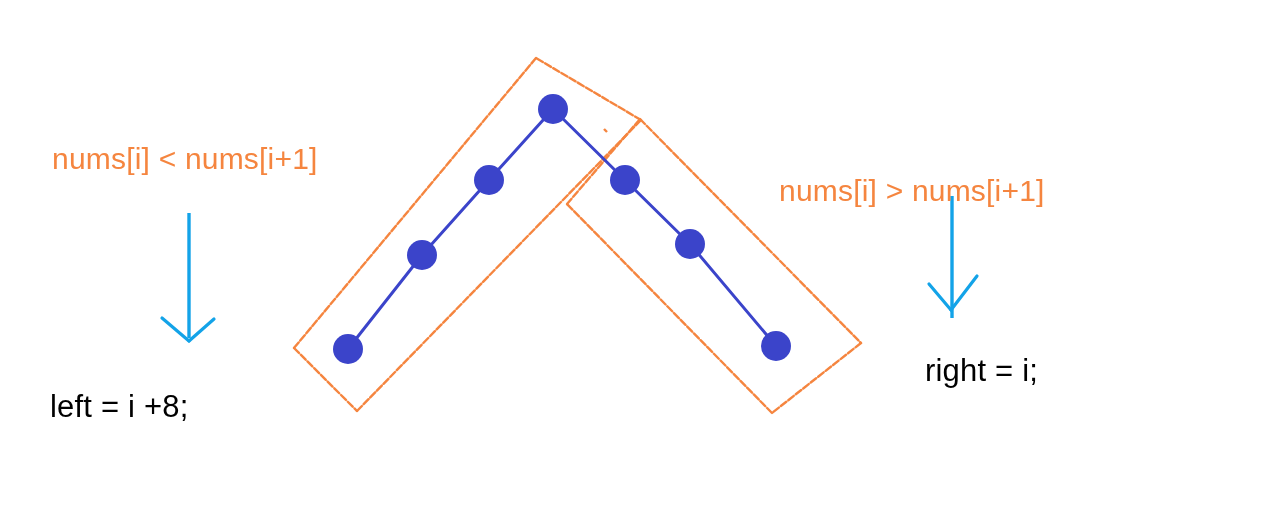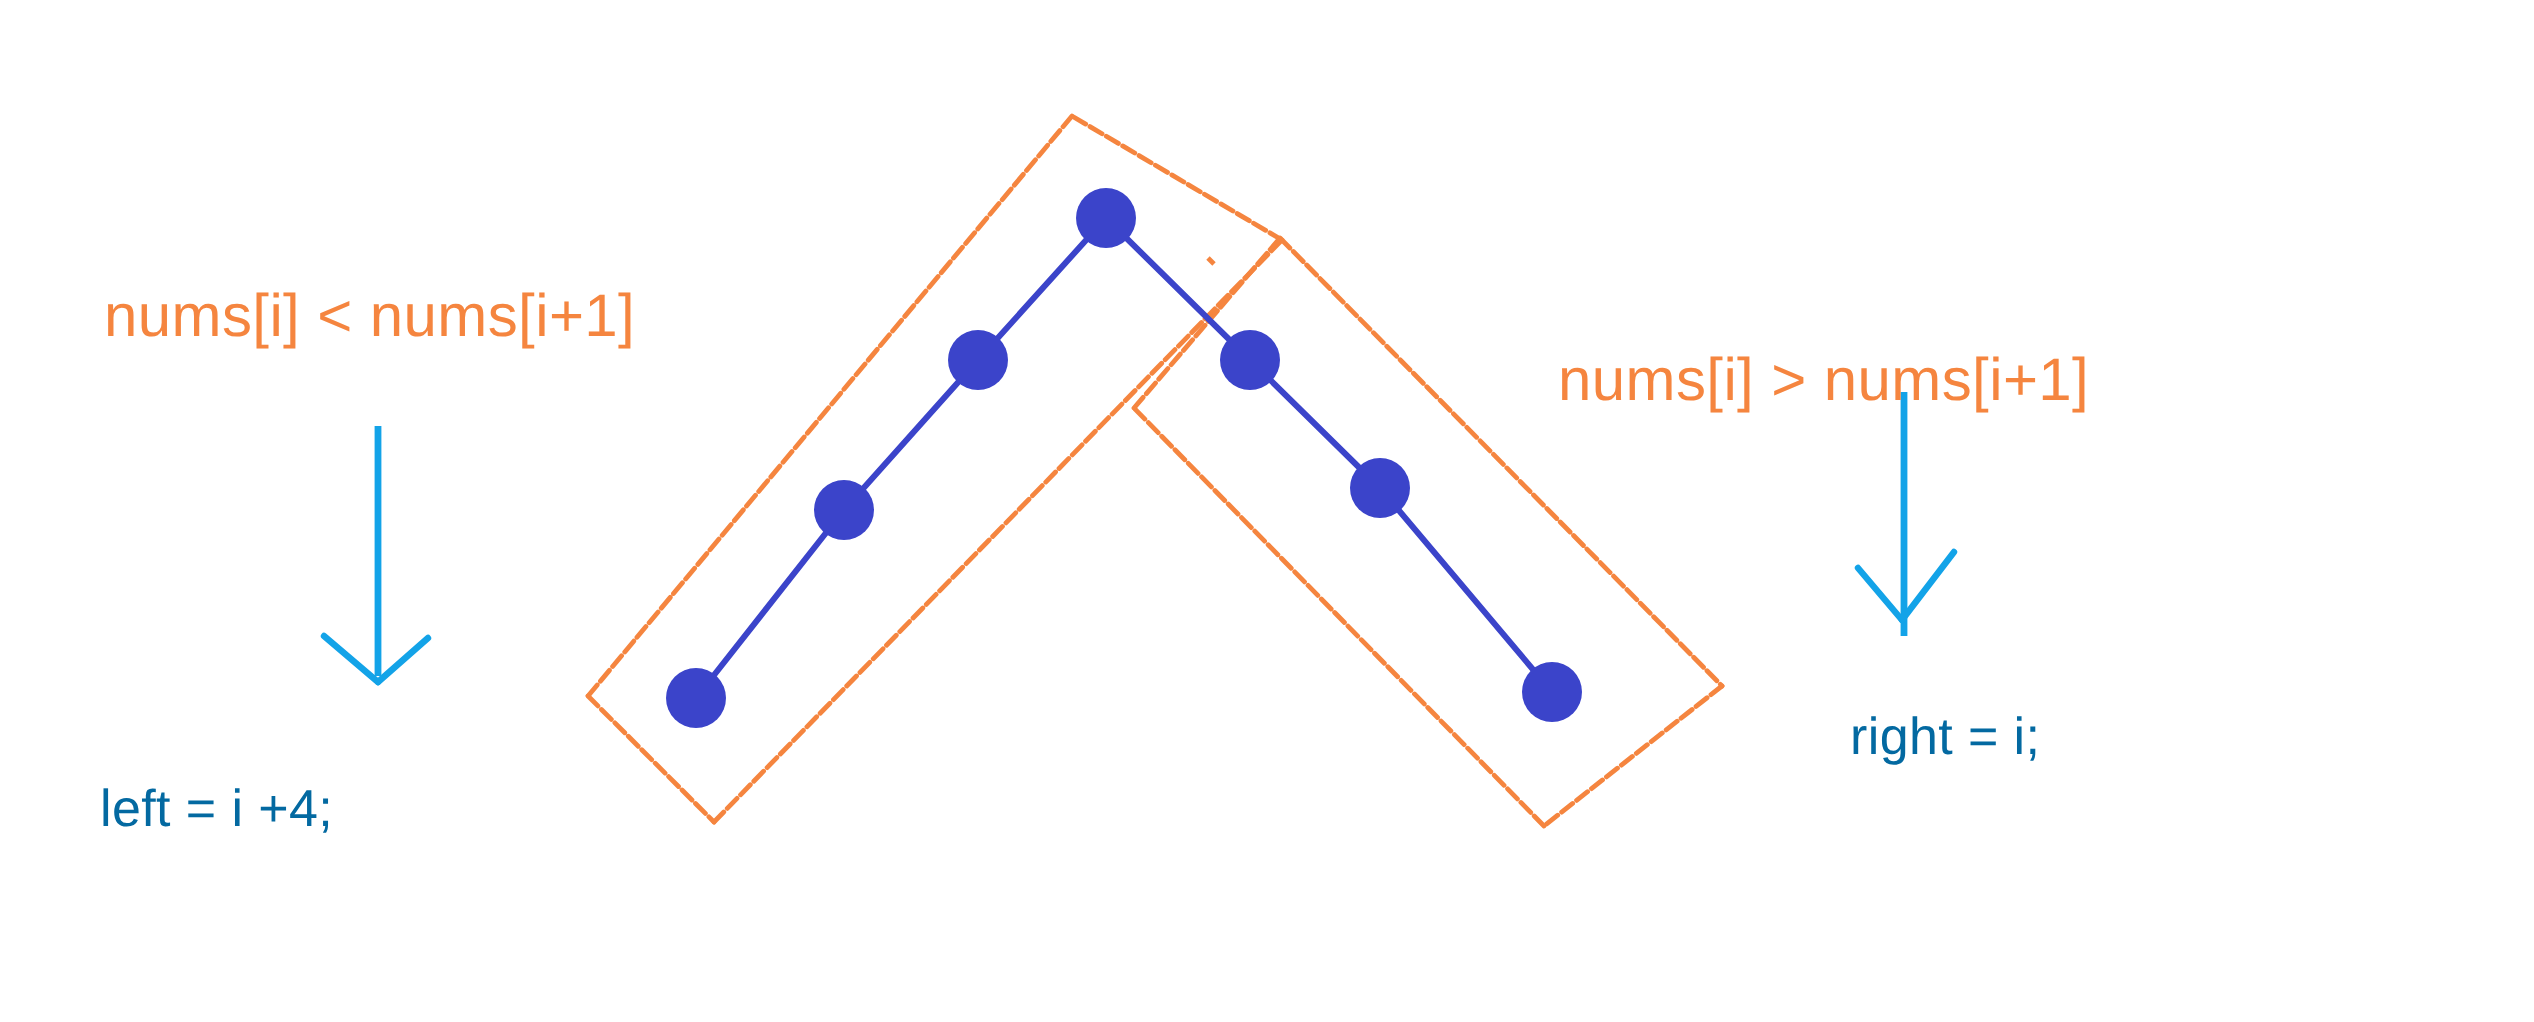--- a/index.html
+++ b/index.html
@@ -30,22 +30,22 @@
     white-space: nowrap;
     font-family: "Liberation Sans", sans-serif;
     font-weight: 400;
     letter-spacing: 0.2px;
   }
   .cond-label {
     font-size: 30px;
     color: #f5853f;
   }
   .assign-label {
-    font-size: 26px;
-    color: #0369a1;
+    font-size: 31px;
+    color: #000000;
   }
   #label-cond-left  { left: 52px;  top: 142px; }
   #label-cond-right { left: 779px; top: 142px; margin-top: 32px; }
   #label-assign-left  { left: 50px;  top: 389px; }
   #label-assign-right { left: 925px; top: 353px; }
   #watermark {
     position: absolute;
     left: 1022px;
     top: 474px;
     font-size: 21px;
@@ -100,18 +100,18 @@
       <path d="M929,284 L951,310" stroke="#13a3e8" stroke-width="3.2" fill="none" stroke-linecap="round"></path>
       <path d="M951,310 L977,276" stroke="#13a3e8" stroke-width="3.2" fill="none" stroke-linecap="round"></path>
     </g>
 
   </svg>
 
   <div class="label cond-label" id="label-cond-left">nums[i] &lt; nums[i+1]</div>
 
   <div class="label cond-label" id="label-cond-right">nums[i] &gt; nums[i+1]</div>
 
-  <div class="label assign-label" id="label-assign-left">left = i +4;</div>
+  <div class="label assign-label" id="label-assign-left">left = i +8;</div>
 
   <div class="label assign-label" id="label-assign-right">right = i;</div>
 
 
 </div>
 
 </body></html>

